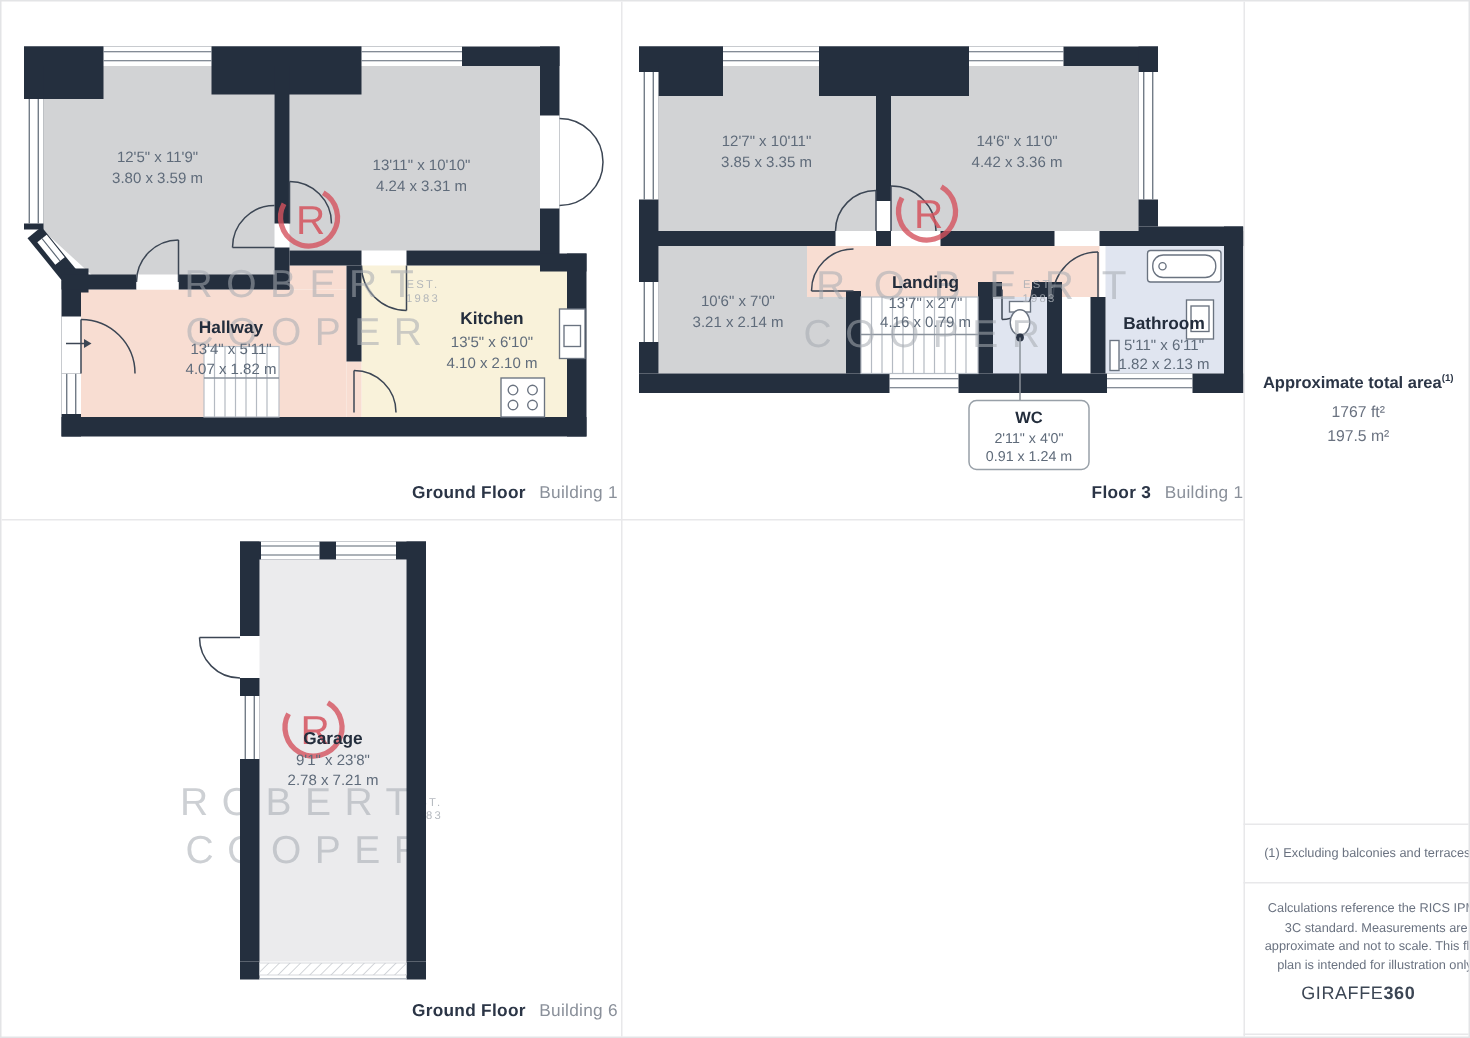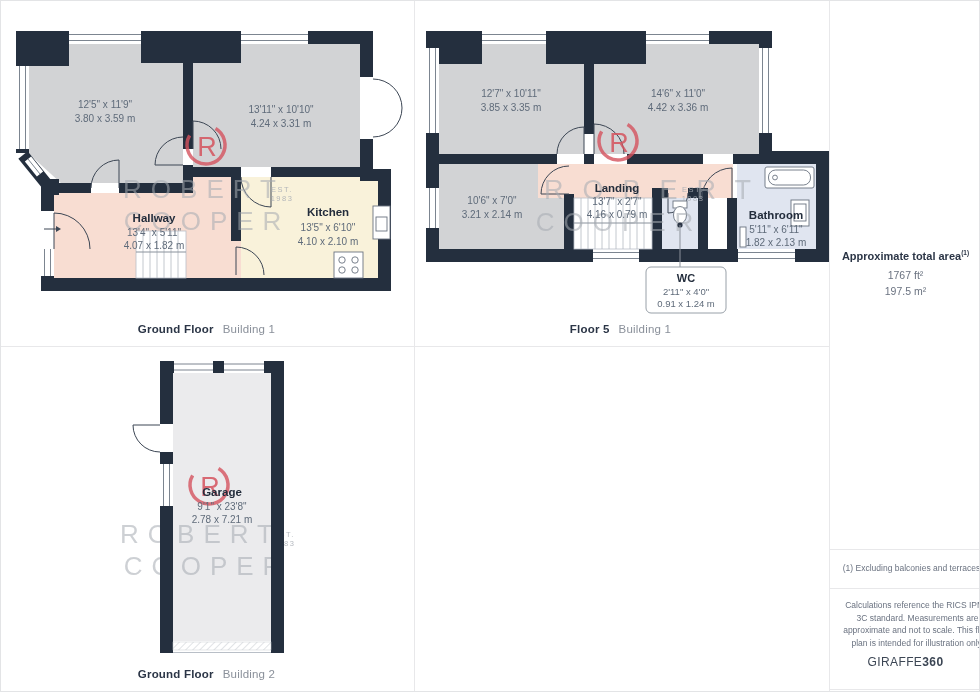--- a/index.html
+++ b/index.html
@@ -5,21 +5,21 @@
   html,body{margin:0;padding:0;background:#fff;}
   .page{
     position:relative;width:980px;height:692px;background:#ffffff;
     font-family:"Liberation Sans","DejaVu Sans",sans-serif;
     border:1px solid #e3e4e6;box-sizing:border-box;overflow:hidden;
   }
   .cell{position:absolute;}
   .divider-v{position:absolute;width:1px;background:#e8e8ea;top:0;height:692px;}
   .divider-h{position:absolute;height:1px;background:#e8e8ea;}
   .plan-label{
-    position:absolute;left:0;right:0;text-align:center;
+    position:absolute;left:0;right:0;text-align:right;
     font-size:11.5px;color:#8a909a;letter-spacing:.2px;
   }
   .plan-label b{color:#2b3546;font-weight:bold;margin-right:9px;}
   .sidebar-block{position:absolute;left:829px;width:151px;text-align:center;color:#6a7280;}
   .area-title{font-size:11px;font-weight:bold;color:#2b3546;margin-bottom:5px;}
   .area-title sup{font-size:6.5px;}
   .area-val{font-size:10.5px;line-height:16px;color:#6a7280;}
   .footnote{font-size:8.5px;line-height:12px;padding:0 6px;}
   .disclaimer{font-size:8.5px;line-height:12.5px;padding:0 12px;}
   .brand{font-size:12px;color:#3c4654;letter-spacing:.4px;}
@@ -284,21 +284,21 @@
         <text class="dim" x="80" y="217">3.21 x 2.14 m</text>
         <text class="rname" x="205" y="191">Landing</text>
         <text class="dim" x="205" y="204">13'7" x 2'7"</text>
         <text class="dim" x="205" y="217">4.16 x 0.79 m</text>
         <text class="rname" x="364" y="218">Bathroom</text>
         <text class="dim" x="364" y="232">5'11" x 6'11"</text>
         <text class="dim" x="364" y="245">1.82 x 2.13 m</text>
       </g>
     </svg>
     <div class="plan-label" style="top:322px;">
-      <b>Floor 5</b><span>Building 1</span>
+      <b>Floor 3</b><span>Building 1</span>
     </div>
   </div>
 
   <div class="cell" style="left:0;top:345px;width:411px;height:347px;">
     <svg width="411" height="347" viewBox="0 0 411 347">
       <defs>
         <pattern id="hatch" width="5" height="5" patternTransform="rotate(45)" patternUnits="userSpaceOnUse">
           <line x1="0" y1="0" x2="0" y2="5" stroke="#c4c8cd" stroke-width="1"></line>
         </pattern>
       </defs>
@@ -341,21 +341,21 @@
         <rect x="172" y="296" width="98" height="8" fill="url(#hatch)" stroke="#c9cdd2" stroke-width=".5"></rect>
         <line x1="172" y1="306.5" x2="270" y2="306.5" stroke="#b9bfc7" stroke-width="1"></line>
       </g>
       <g>
         <text class="rname" x="221" y="150">Garage</text>
         <text class="dim" x="221" y="164">9'1" x 23'8"</text>
         <text class="dim" x="221" y="177">2.78 x 7.21 m</text>
       </g>
     </svg>
     <div class="plan-label" style="top:322px;">
-      <b>Ground Floor</b><span>Building 2</span>
+      <b>Ground Floor</b><span>Building 6</span>
     </div>
   </div>
 
   <div class="divider-v" style="left:413px;"></div>
   <div class="divider-v" style="left:828px;"></div>
   <div class="divider-h" style="top:345px;left:0;width:828px;"></div>
   <div class="divider-h" style="top:548px;left:828px;width:152px;"></div>
   <div class="divider-h" style="top:587px;left:828px;width:152px;"></div>
   <div class="divider-h" style="top:688px;left:828px;width:152px;"></div>
 

